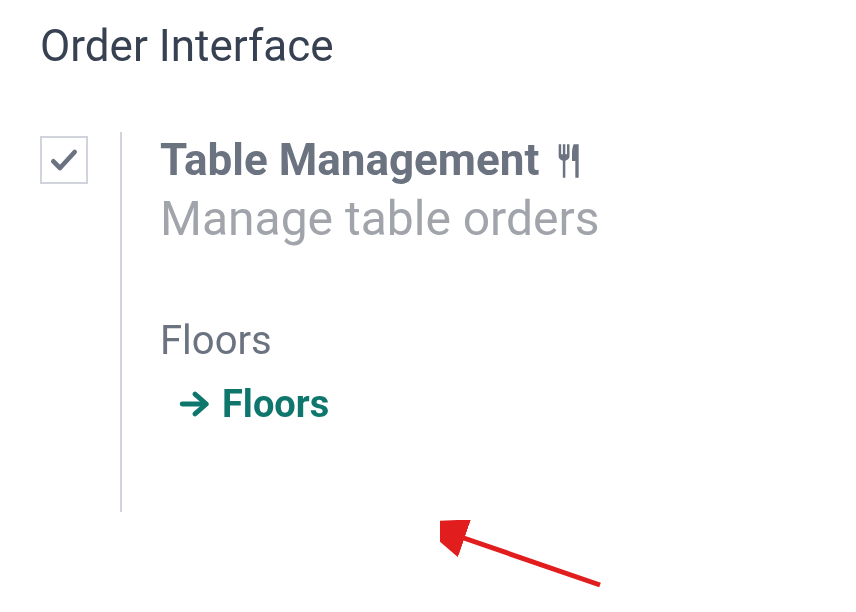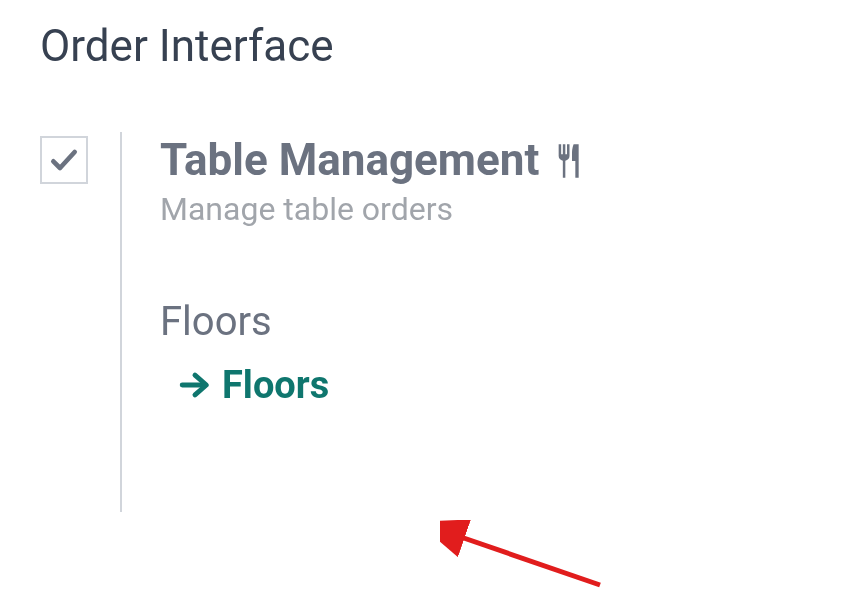--- a/index.html
+++ b/index.html
@@ -57,21 +57,21 @@
       display: inline-flex;
       align-items: center;
       gap: 8px;
     }
     .setting-title .cutlery-icon {
       width: 40px;
       height: 40px;
       display: inline-block;
     }
     .setting-subtitle {
-      font-size: 32px;
+      font-size: 48px;
       font-weight: 400;
       color: #a1a5ab;
       margin-top: 4px;
     }
     .field-label {
       font-size: 40px;
       font-weight: 400;
       color: #6b7280;
       margin-top: 70px;
     }

